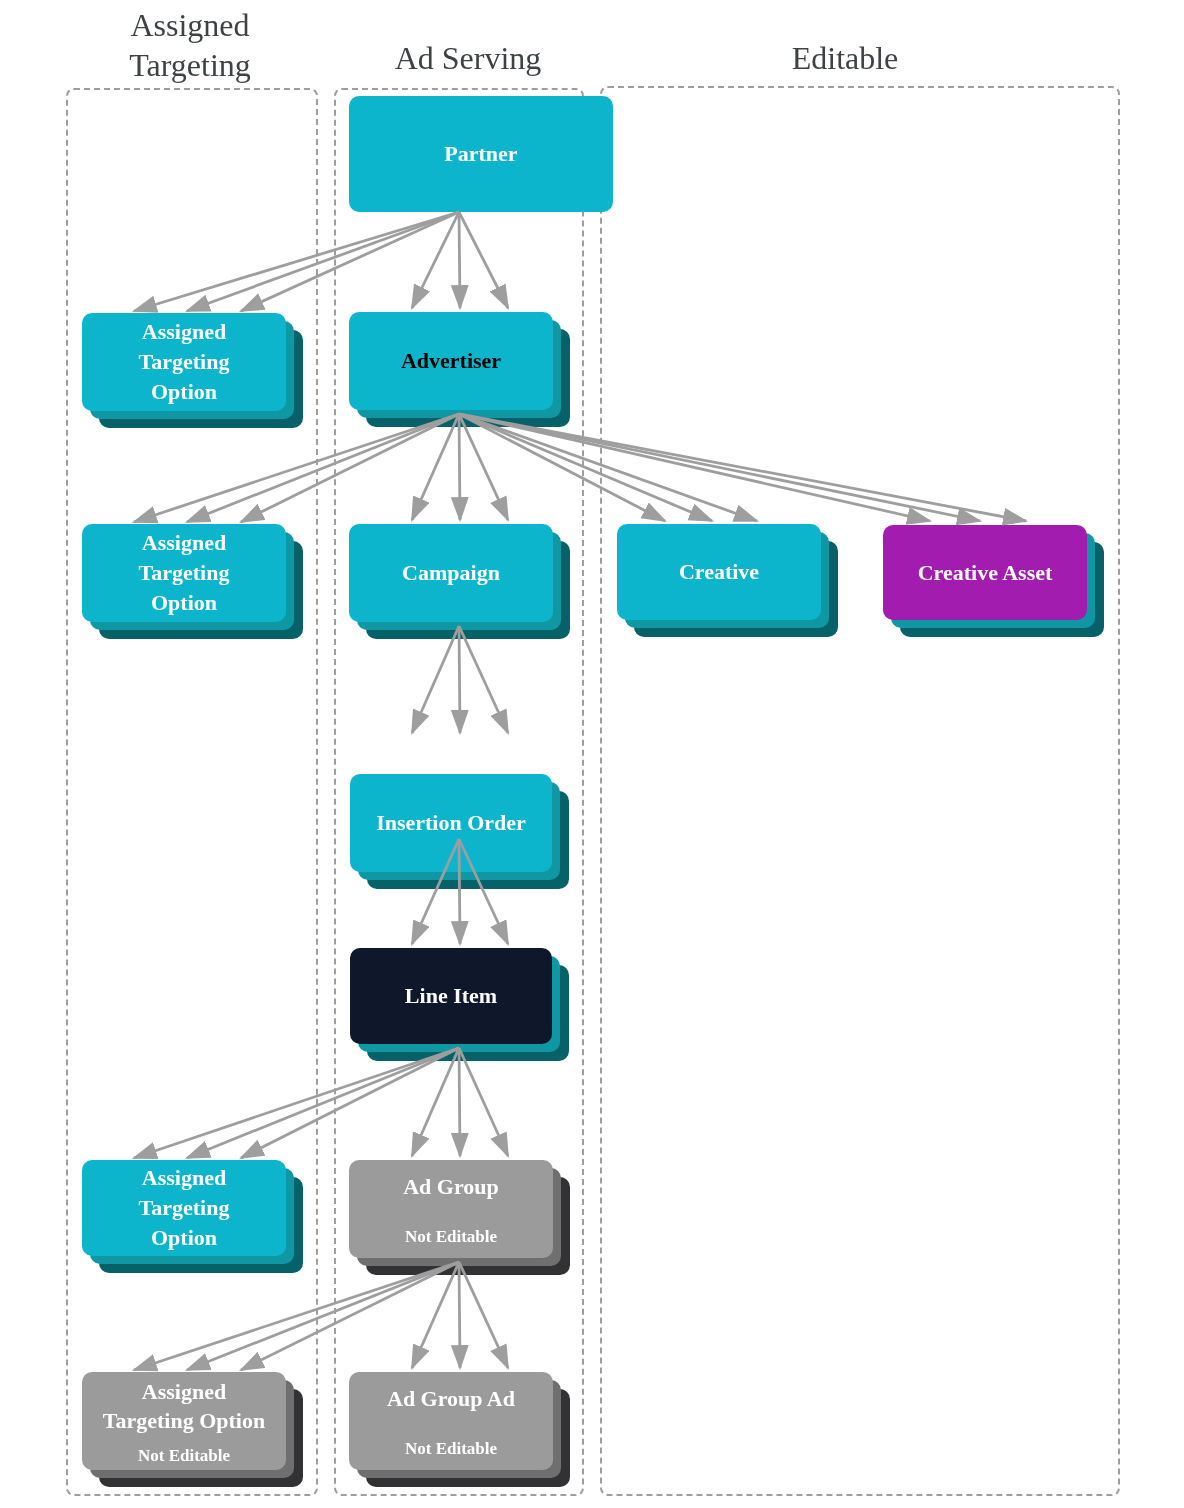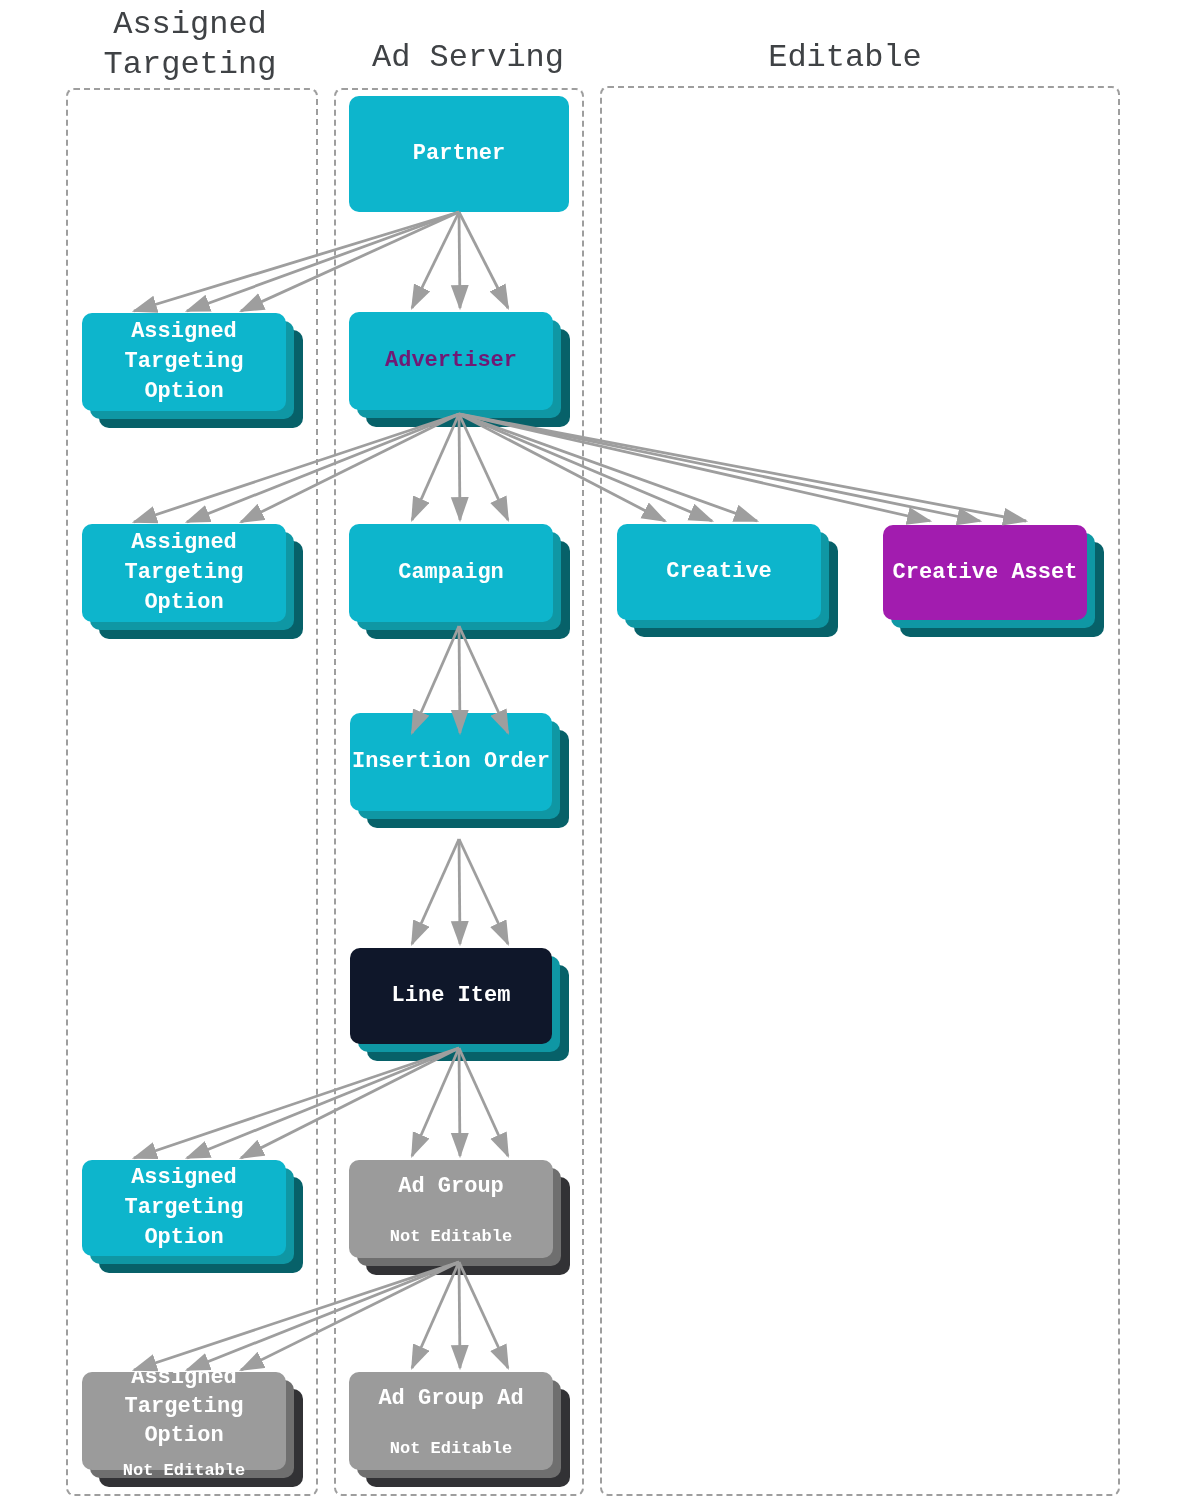--- a/index.html
+++ b/index.html
@@ -1,17 +1,17 @@
 <!DOCTYPE html>
 <html><head>
 <meta charset="utf-8">
 <style>
   html,body{margin:0;padding:0;background:#ffffff;}
   #canvas{position:relative;width:1184px;height:1508px;background:#ffffff;overflow:hidden;
-    font-family:Liberation Mono, monospace;}
+    font-family:Liberation Serif, serif;}
   .column{position:absolute;border:2px dashed #9e9e9e;border-radius:8px;box-sizing:border-box;z-index:0;background:transparent;}
   .col-title{position:absolute;transform:translateX(-50%);text-align:center;font-size:32px;line-height:40px;
     font-weight:400;z-index:1;white-space:nowrap;}
   .node{position:absolute;z-index:2;}
   .stack{position:absolute;width:100%;height:100%;border-radius:10px;}
   .stack.l3{left:17px;top:17px;}
   .stack.l2{left:8px;top:8px;}
   .node-main{position:absolute;left:0;top:0;width:100%;height:100%;border-radius:10px;
     display:flex;flex-direction:column;align-items:center;justify-content:center;text-align:center;}
   .node-label{font-weight:700;font-size:22px;line-height:30px;}
@@ -30,42 +30,42 @@
       <div>Targeting</div>
     </div>
     <div class="column" style="left: 334px; top: 88px; width: 250px; height: 1408px; border-color: rgb(158, 158, 158);"></div>
     <div class="col-title" style="left: 468px; top: 38px; color: rgb(63, 66, 69);">
       <div>Ad Serving</div>
     </div>
     <div class="column" style="left: 600px; top: 86px; width: 520px; height: 1410px; border-color: rgb(158, 158, 158);"></div>
     <div class="col-title" style="left: 845px; top: 38px; color: rgb(63, 66, 69);">
       <div>Editable</div>
     </div>
-    <div class="node" style="left: 349px; top: 96px; width: 220px; height: 116px;">
+    <div class="node" style="left: 349px; top: 96px; width: 220px; height: 116px; padding-left: 44px;">
       <div class="node-main" style="background: rgb(13, 181, 204); color: rgb(255, 255, 255);">
         <div class="node-label">
           <div>Partner</div>
         </div>
       </div>
     </div>
     <div class="node" style="left: 82px; top: 313px; width: 204px; height: 98px;">
       <div class="stack l3" style="background: rgb(7, 97, 105);"></div>
       <div class="stack l2" style="background: rgb(15, 151, 164);"></div>
       <div class="node-main" style="background: rgb(13, 181, 204); color: rgb(255, 255, 255);">
         <div class="node-label">
           <div>Assigned</div>
           <div>Targeting</div>
           <div>Option</div>
         </div>
       </div>
     </div>
     <div class="node" style="left: 349px; top: 312px; width: 204px; height: 98px;">
       <div class="stack l3" style="background: rgb(7, 97, 105);"></div>
       <div class="stack l2" style="background: rgb(15, 151, 164);"></div>
-      <div class="node-main" style="background: rgb(13, 181, 204); color: #701a75;">
+      <div class="node-main" style="background: rgb(13, 181, 204); color: #000000;">
         <div class="node-label">
           <div>Advertiser</div>
         </div>
       </div>
     </div>
     <div class="node" style="left: 82px; top: 524px; width: 204px; height: 98px;">
       <div class="stack l3" style="background: rgb(7, 97, 105);"></div>
       <div class="stack l2" style="background: rgb(15, 151, 164);"></div>
       <div class="node-main" style="background: rgb(13, 181, 204); color: rgb(255, 255, 255);">
         <div class="node-label">
@@ -95,21 +95,21 @@
     </div>
     <div class="node" style="left: 883px; top: 525px; width: 204px; height: 95px;">
       <div class="stack l3" style="background: rgb(7, 97, 105);"></div>
       <div class="stack l2" style="background: rgb(15, 151, 164);"></div>
       <div class="node-main" style="background: #a21caf; color: rgb(255, 255, 255);">
         <div class="node-label">
           <div>Creative Asset</div>
         </div>
       </div>
     </div>
-    <div class="node" style="left: 350px; top: 713px; width: 202px; height: 98px;">
+    <div class="node" style="left: 350px; top: 774px; width: 202px; height: 98px;">
       <div class="stack l3" style="background: rgb(7, 97, 105);"></div>
       <div class="stack l2" style="background: rgb(15, 151, 164);"></div>
       <div class="node-main" style="background: rgb(13, 181, 204); color: rgb(255, 255, 255);">
         <div class="node-label">
           <div>Insertion Order</div>
         </div>
       </div>
     </div>
     <div class="node" style="left: 350px; top: 948px; width: 202px; height: 96px;">
       <div class="stack l3" style="background: rgb(7, 97, 105);"></div>

